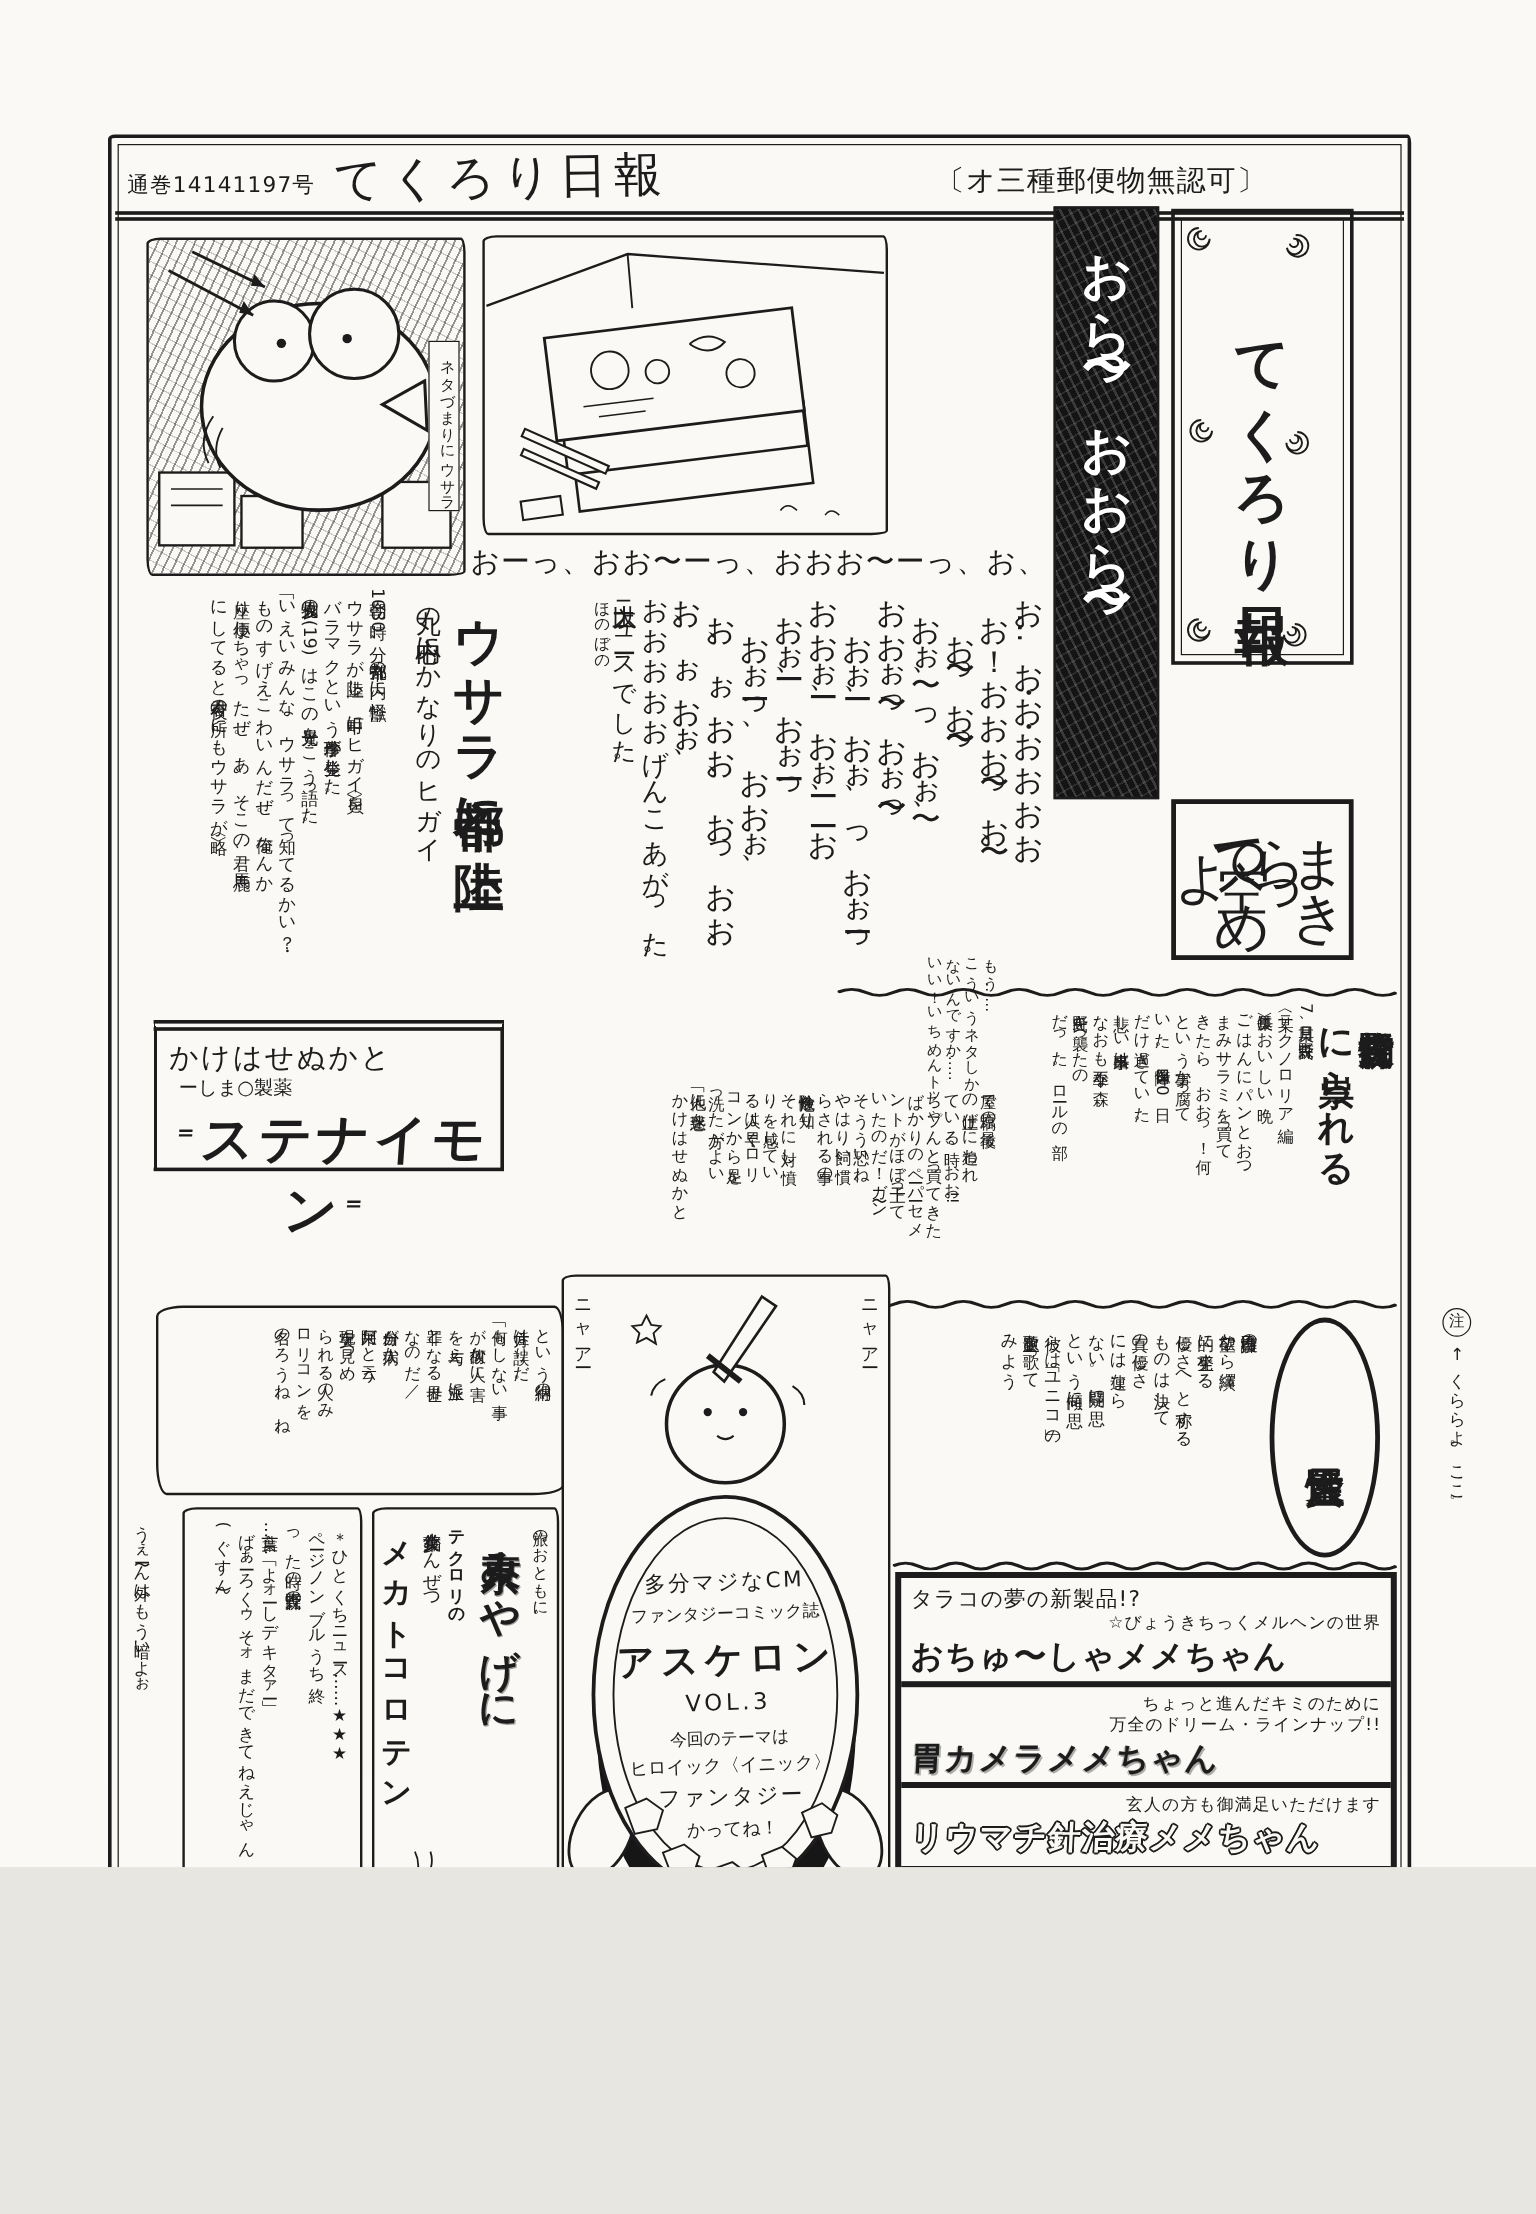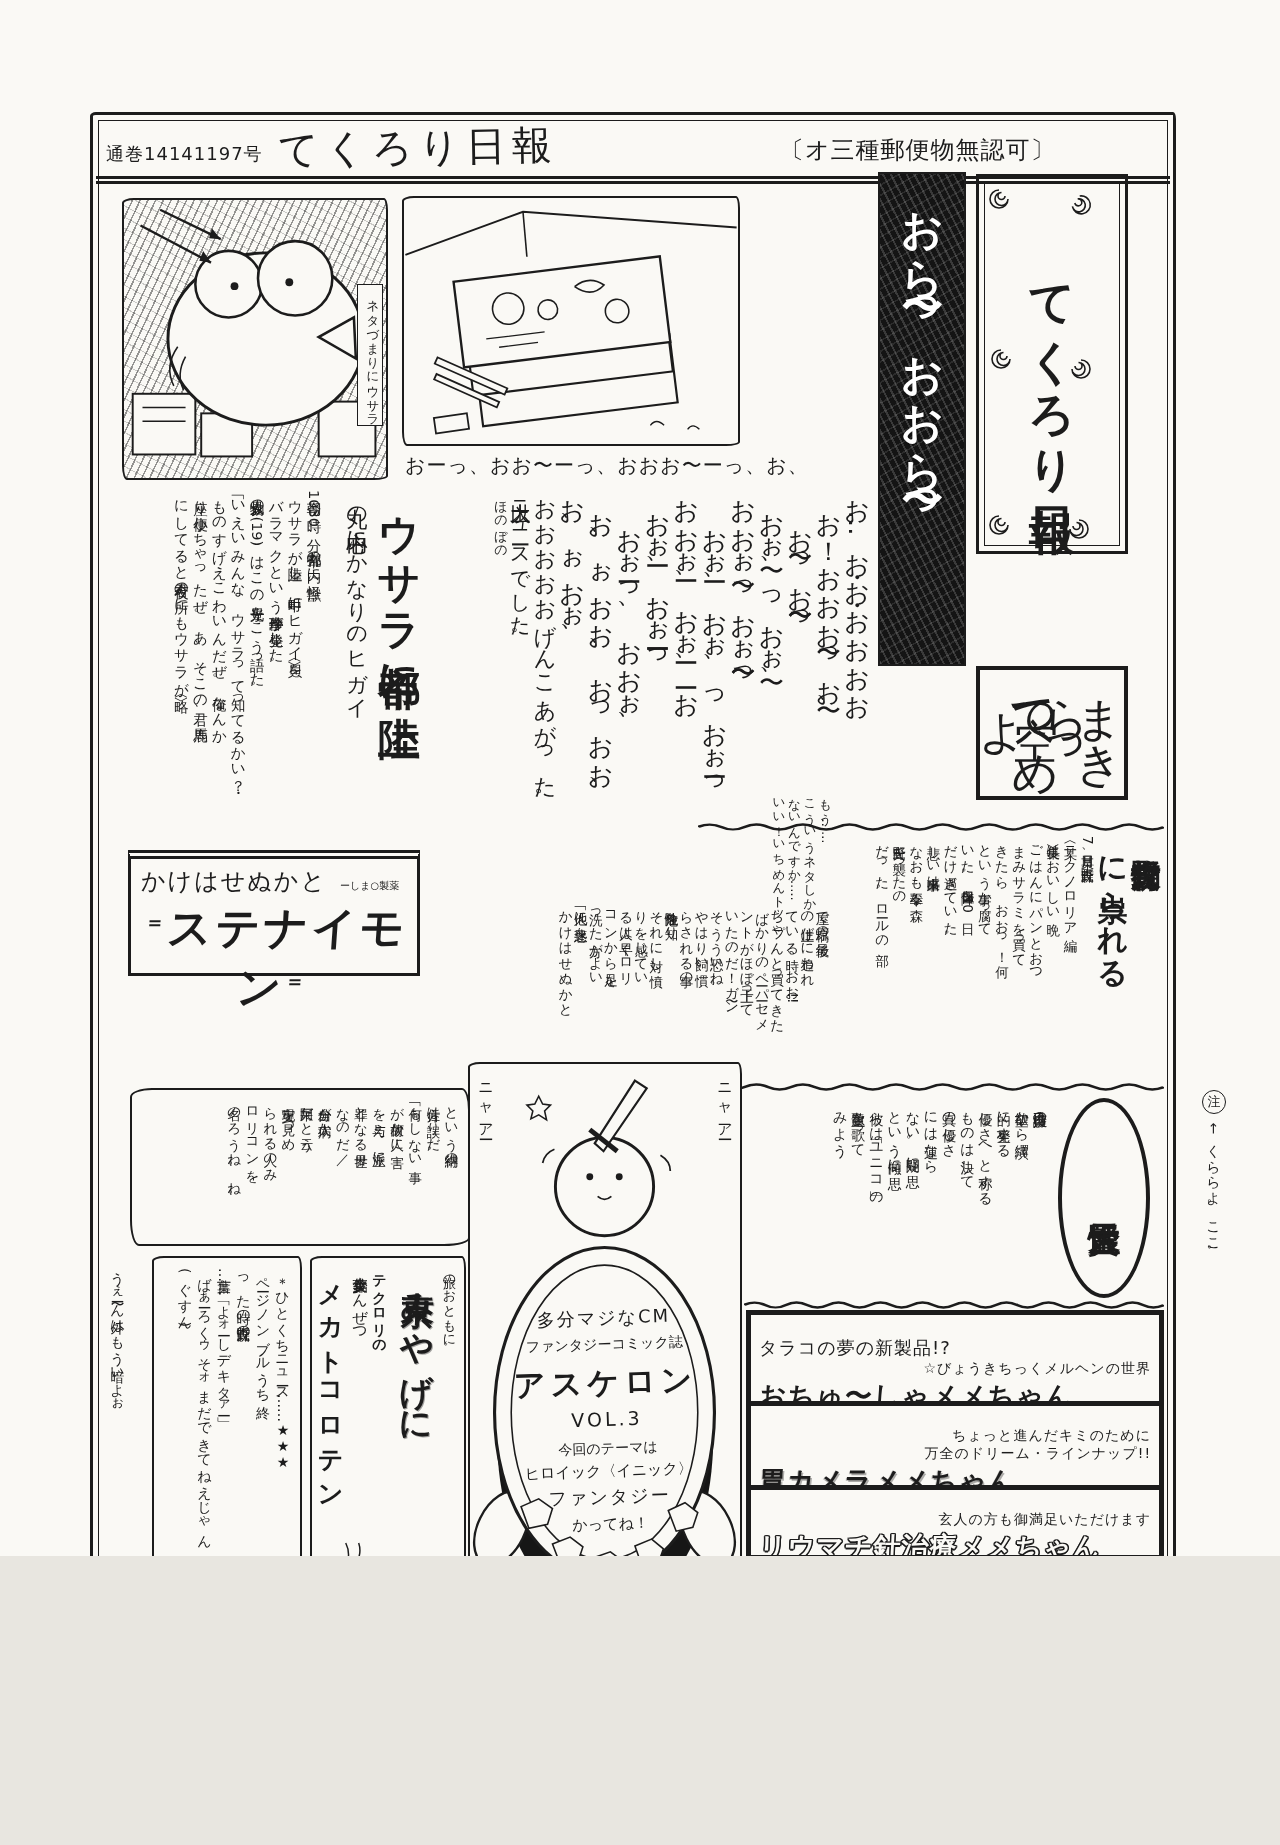--- a/index.html
+++ b/index.html
@@ -28,21 +28,21 @@
   .hd-rule{left:96px;top:176px;width:1074px;height:0;border-bottom:8px double var(--ink);}
   
   .monster-box{left:122px;top:198px;width:266px;height:282px;
     background:
       repeating-linear-gradient(115deg, rgba(25,25,25,.45) 0 1.5px, transparent 1.5px 7px),
       repeating-linear-gradient(28deg, rgba(25,25,25,.22) 0 1px, transparent 1px 10px),
       var(--paper);}
   .monster-cap{right:3px;top:84px;width:26px;padding:6px 2px;border:1.5px solid var(--ink);
     background:var(--paper);font-size:12.5px;line-height:1.05;}
   .supplies-box{left:402px;top:196px;width:338px;height:250px;}
-  .supplies-cap{left:405px;top:452px;width:338px;font-size:20px;letter-spacing:1px;white-space:nowrap;}
+  .supplies-cap{left:392px;top:452px;width:338px;font-size:24px;letter-spacing:1px;white-space:nowrap;}
   
   .chant{left:434px;top:482px;width:438px;height:406px;}
   .chant > div{font-size:25px;line-height:1.04;margin:0 2.5px;}
   .chant > div:nth-child(2n){padding-top:14px;}
   .chant > div:nth-child(3n){padding-top:30px;}
   .chant > div:nth-child(12){font-size:22px;padding-top:2px;}
   .chant > div:nth-child(13){font-size:20px;padding-top:6px;}
   .chant > div:nth-child(14){font-size:13px;padding-top:10px;}
   
   .banner{left:878px;top:172px;width:88px;height:494px;background:
@@ -65,21 +65,21 @@
   
   .usara{left:128px;top:486px;width:292px;height:354px;}
   .usara-head{right:0;top:0;height:100%;font-weight:900;font-size:42px;line-height:1.02;letter-spacing:1px;}
   .usara-sub{right:52px;top:6px;font-size:21px;line-height:1.08;}
   .usara-body{left:0;top:4px;width:196px;height:348px;}
   .usara-body > div{font-size:14.5px;line-height:1.1;margin:0 3px;}
   
   .stenaimon{left:128px;top:850px;width:292px;height:126px;border:3px solid var(--ink);
       border-top:9px double var(--ink);padding:6px 10px;}
   .sten-tag{font-size:24px;letter-spacing:2px;display:inline-block;}
-  .sten-maker{font-size:10px;display:inline-block;margin-left:8px;}
+  .sten-maker{font-size:16px;display:inline-block;margin-left:8px;}
   .sten-logo{font-size:44px;font-weight:900;letter-spacing:3px;text-align:center;margin-top:2px;
       transform:skewX(-4deg);}
   .sten-mark{font-size:20px;font-weight:900;vertical-align:14px;}
   
   .morino{left:836px;top:836px;width:328px;height:252px;}
   .morino-h{font-weight:900;font-size:30px;line-height:1.05;margin:0 3px;}
   .morino-b{font-size:13.5px;line-height:1.12;margin:0 2.5px;}
   
   .midband{left:434px;top:902px;width:396px;height:158px;}
   .midband > div{font-size:13.5px;line-height:1.12;margin:0 2.5px;}
@@ -116,21 +116,21 @@
   .tt2{font-size:14px;margin-top:6px;}
   .tt3{font-size:31px;font-weight:700;letter-spacing:5px;margin-top:8px;}
   .tt4{font-size:19px;letter-spacing:3px;margin-top:4px;}
   .tt5{font-size:14px;margin-top:10px;}
   .tt6{font-size:15px;margin-top:4px;}
   .tt7{font-size:18px;letter-spacing:2px;margin-top:4px;}
   .tt8{font-size:15px;margin-top:6px;}
   
   .dolls{left:746px;top:1310px;width:418px;height:334px;border:5px solid var(--ink);
       display:grid;grid-template-rows:86px 84px 70px 1fr;}
-  .doll-row{position:relative;padding:21px 8px;overflow:hidden;}
+  .doll-row{position:relative;padding:5px 8px;overflow:hidden;}
   .doll-row + .doll-row{border-top:5px solid var(--ink);}
   .d-l1{font-size:18px;letter-spacing:1px;}
   .d-l2{font-size:14px;letter-spacing:1px;text-align:right;}
   .doll-logo{font-size:27px;font-weight:900;letter-spacing:1px;transform:skewX(-3deg);}
   .spray{text-shadow:1.5px 1.5px 0 rgba(28,28,28,.35), -1px 1px 0 rgba(28,28,28,.25);}
   .outline-text{color:var(--paper);
       text-shadow:-1.5px 0 var(--ink),1.5px 0 var(--ink),0 -1.5px var(--ink),0 1.5px var(--ink),
                   -1.2px -1.2px var(--ink),1.2px 1.2px var(--ink),-1.2px 1.2px var(--ink),1.2px -1.2px var(--ink);}
   .d4-l1{font-size:17px;font-weight:700;transform:rotate(-3deg);display:inline-block;}
   .d4-speech{position:absolute;left:60px;top:34px;width:190px;font-size:14.5px;font-weight:700;

